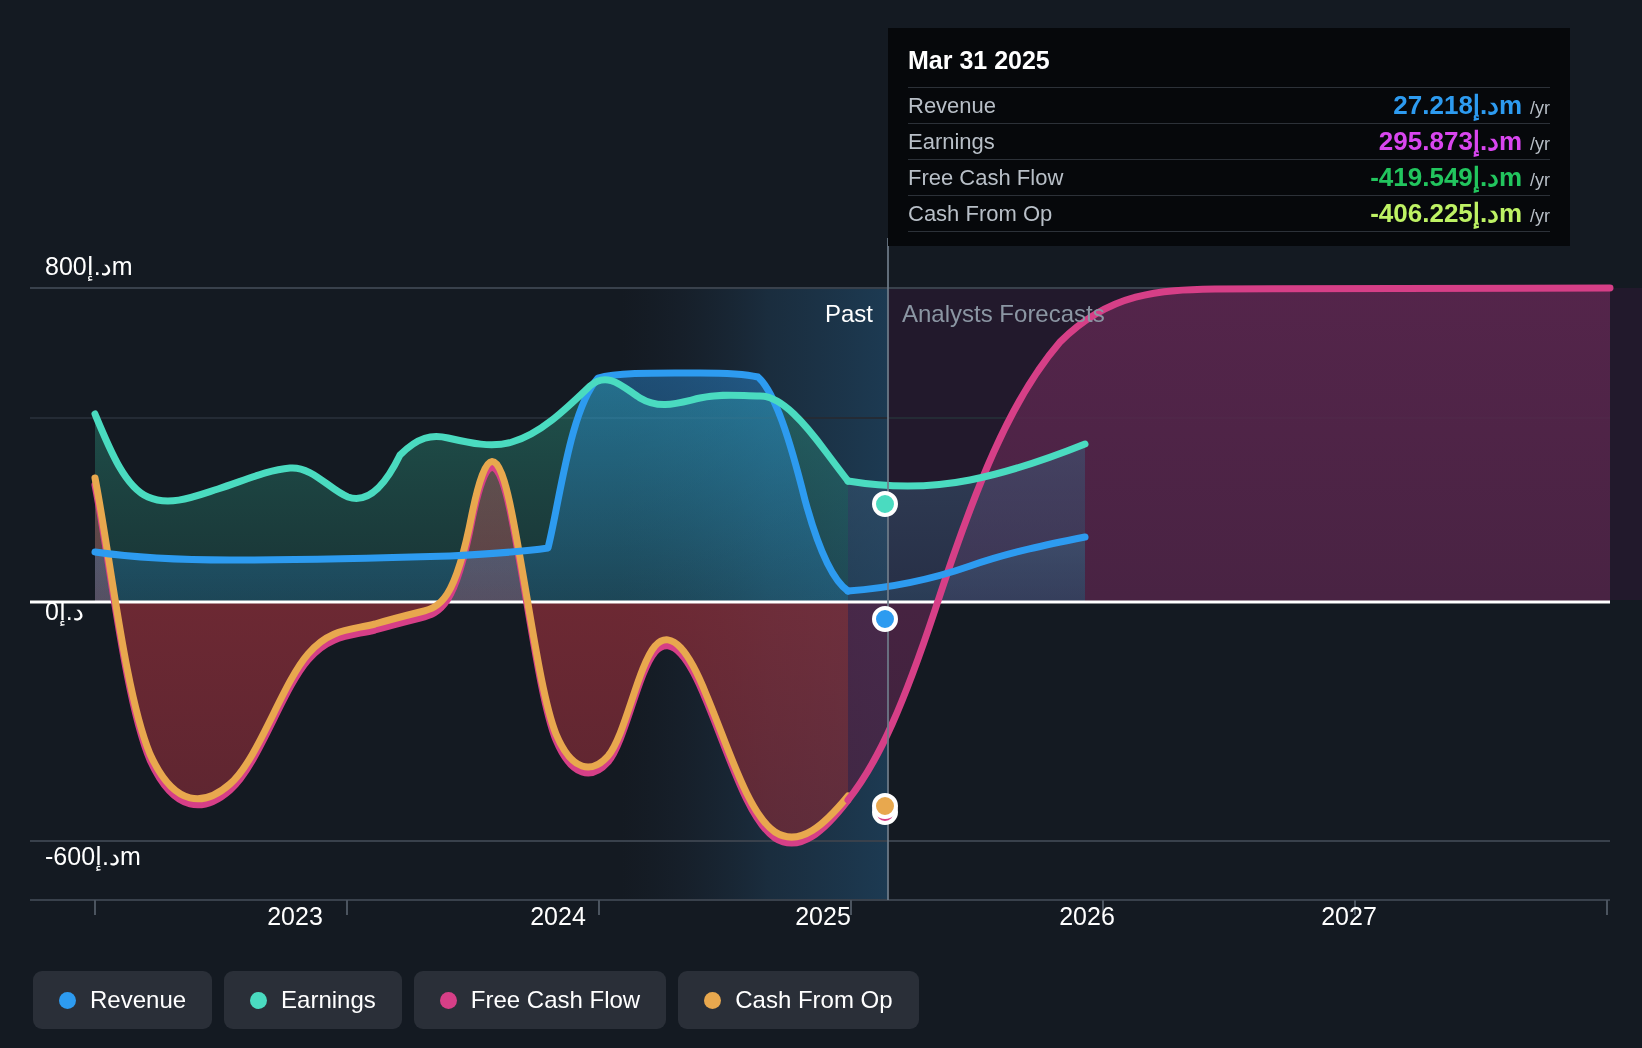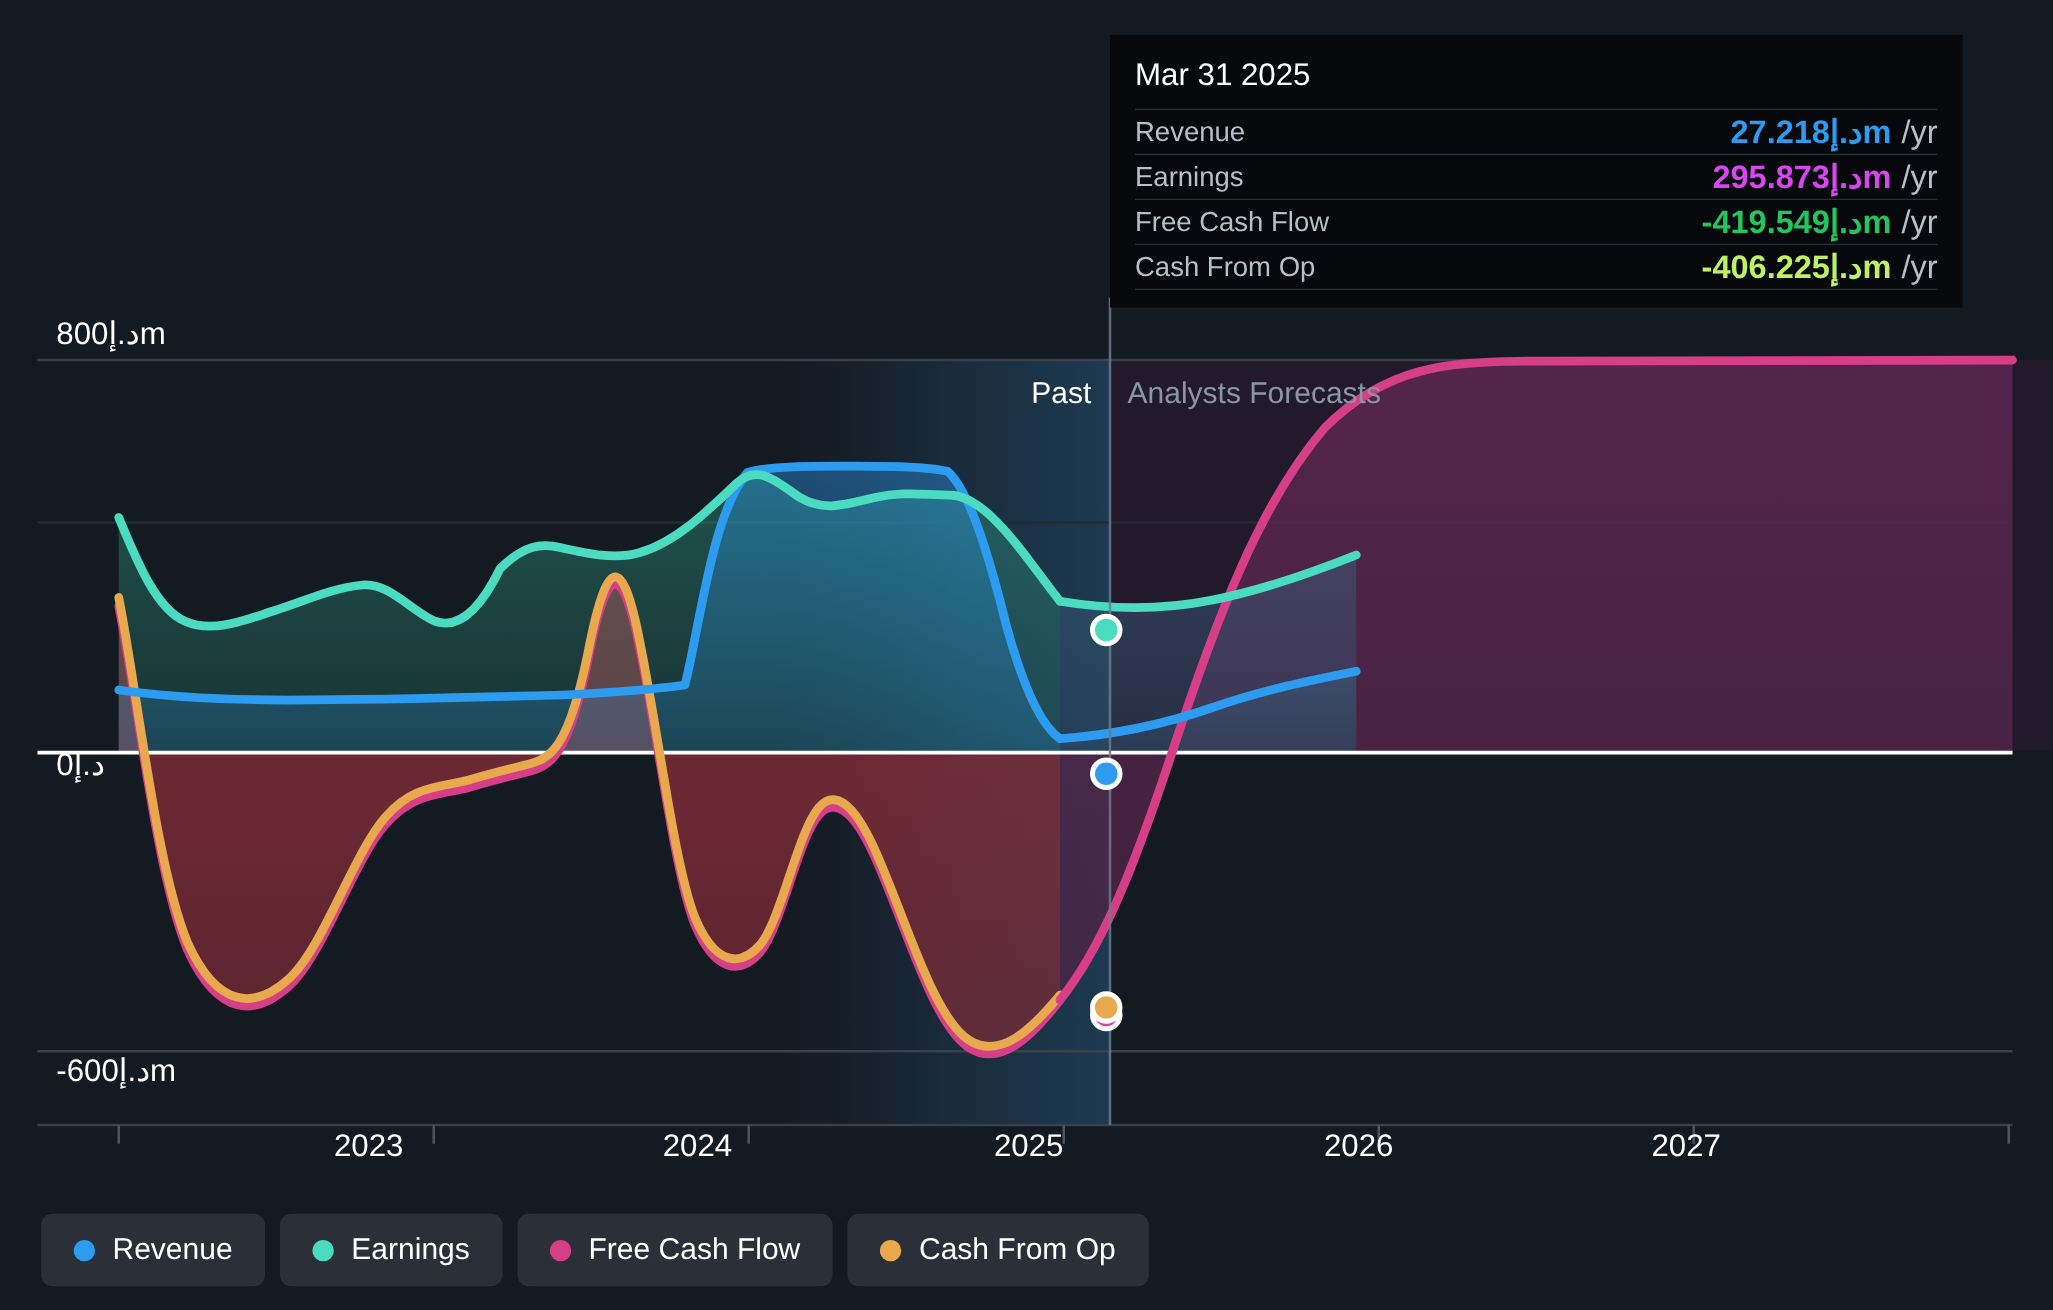--- a/index.html
+++ b/index.html
@@ -56,21 +56,21 @@
     left: 888px;
     top: 28px;
     width: 682px;
     background: #06080b;
     padding: 16px 20px 14px 20px;
     box-sizing: border-box;
   }
   .tt-title {
     color: #ffffff;
     font-size: 25px;
-    font-weight: normal;
+    font-weight: bold;
     padding: 2px 0 12px 0;
     font-family: "Liberation Sans", sans-serif;
   }
   .tt-row {
     display: flex;
     align-items: center;
     border-top: 1px solid #2c3138;
     height: 35px;
   }
   .tt-last-line {
@@ -86,21 +86,21 @@
   }
   .tt-val {
     font-size: 26px;
     font-weight: bold;
     text-align: right;
     white-space: nowrap;
     font-family: "Liberation Sans", sans-serif;
   }
   .tt-unit {
     color: #b8bfc7;
-    font-size: 26px;
+    font-size: 18px;
     font-weight: normal;
     margin-left: 8px;
     font-family: "Liberation Sans", sans-serif;
   }
   .tt-valwrap {
     flex: 1 1 auto;
     text-align: right;
     display: flex;
     justify-content: flex-end;
     align-items: baseline;

